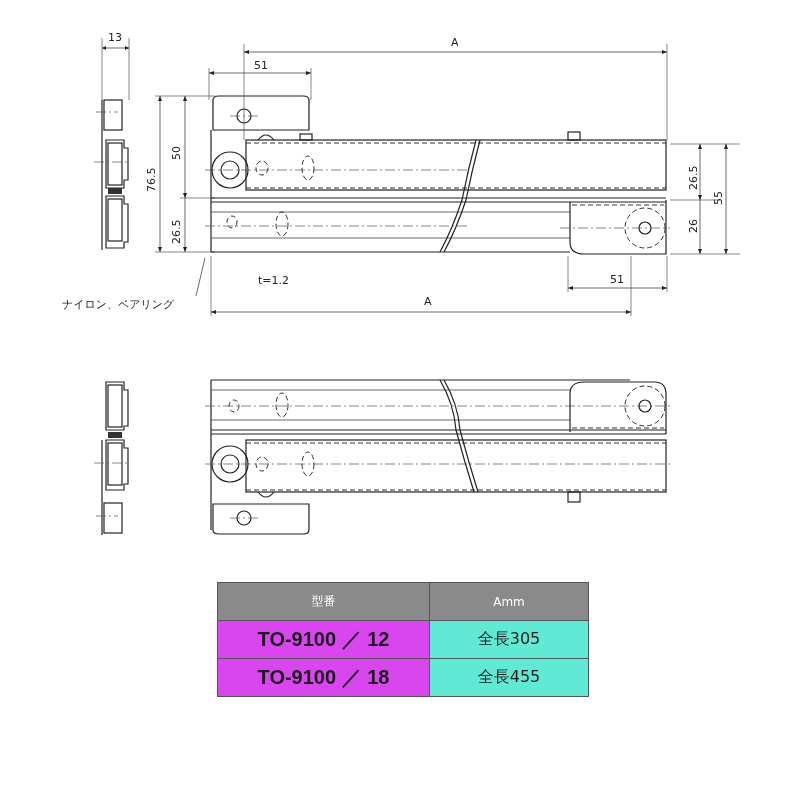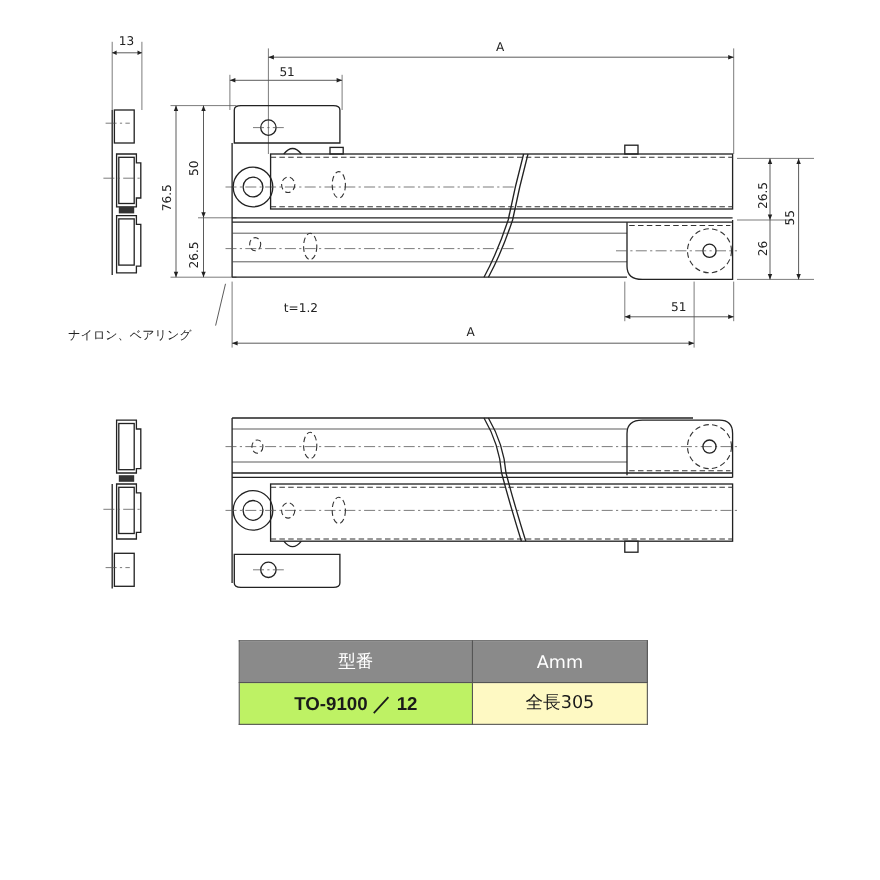--- a/index.html
+++ b/index.html
@@ -12,24 +12,24 @@
   .ln { stroke: #222; stroke-width: 1.2; fill: none; }
   .thin { stroke: #444; stroke-width: 0.8; fill: none; }
   .dash { stroke: #333; stroke-width: 1; fill: none; stroke-dasharray: 5 3; }
   .center { stroke: #555; stroke-width: 0.7; fill: none; stroke-dasharray: 10 3 2 3; }
   .ext { stroke: #555; stroke-width: 0.7; fill: none; }
 
   #spec-table { position: absolute; left: 217px; top: 582px; width: 372px;
                 border-collapse: collapse; }
   #spec-table th, #spec-table td { border: 1px solid #555; height: 37px; text-align: center;
                                   padding: 0; }
-  #spec-table th { background: #8a8a8a; color: #ffffff; font-weight: normal; font-size: 16px; }
-  #spec-table td.model { background: #bef264; color: #1a1a1a; font-weight: bold; font-size: 17px;
+  #spec-table th { background: #8a8a8a; color: #ffffff; font-weight: normal; font-size: 12px; }
+  #spec-table td.model { background: #d946ef; color: #1a1a1a; font-weight: bold; font-size: 20px;
                          width: 211px; font-family: "Liberation Sans", sans-serif; }
-  #spec-table td.len { background: #fef9c3; color: #1a1a1a; font-size: 16px; }
+  #spec-table td.len { background: #5eead4; color: #1a1a1a; font-size: 16px; }
 </style>
 </head>
 <body>
 
 <svg id="drawing" viewBox="0 0 800 560" xmlns="http://www.w3.org/2000/svg">
 
   <g>
 
     <g>
       <line class="ext" x1="102" y1="38" x2="102" y2="100"></line>
@@ -217,14 +217,18 @@
     <tr>
       <th>型番</th>
       <th>Amm</th>
     </tr>
   </thead>
   <tbody>
     <tr>
       <td class="model">TO-9100 ／ 12</td>
       <td class="len">全長305</td>
     </tr>
+    <tr>
+      <td class="model">TO-9100 ／ 18</td>
+      <td class="len">全長455</td>
+    </tr>
   </tbody>
 </table>
 
 </body></html>

